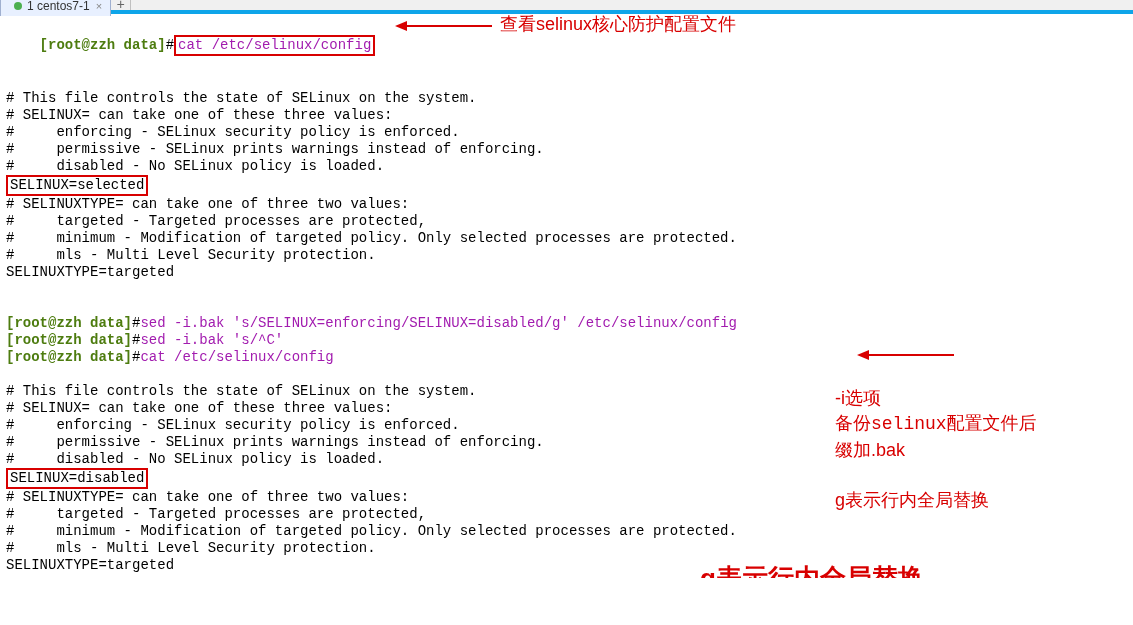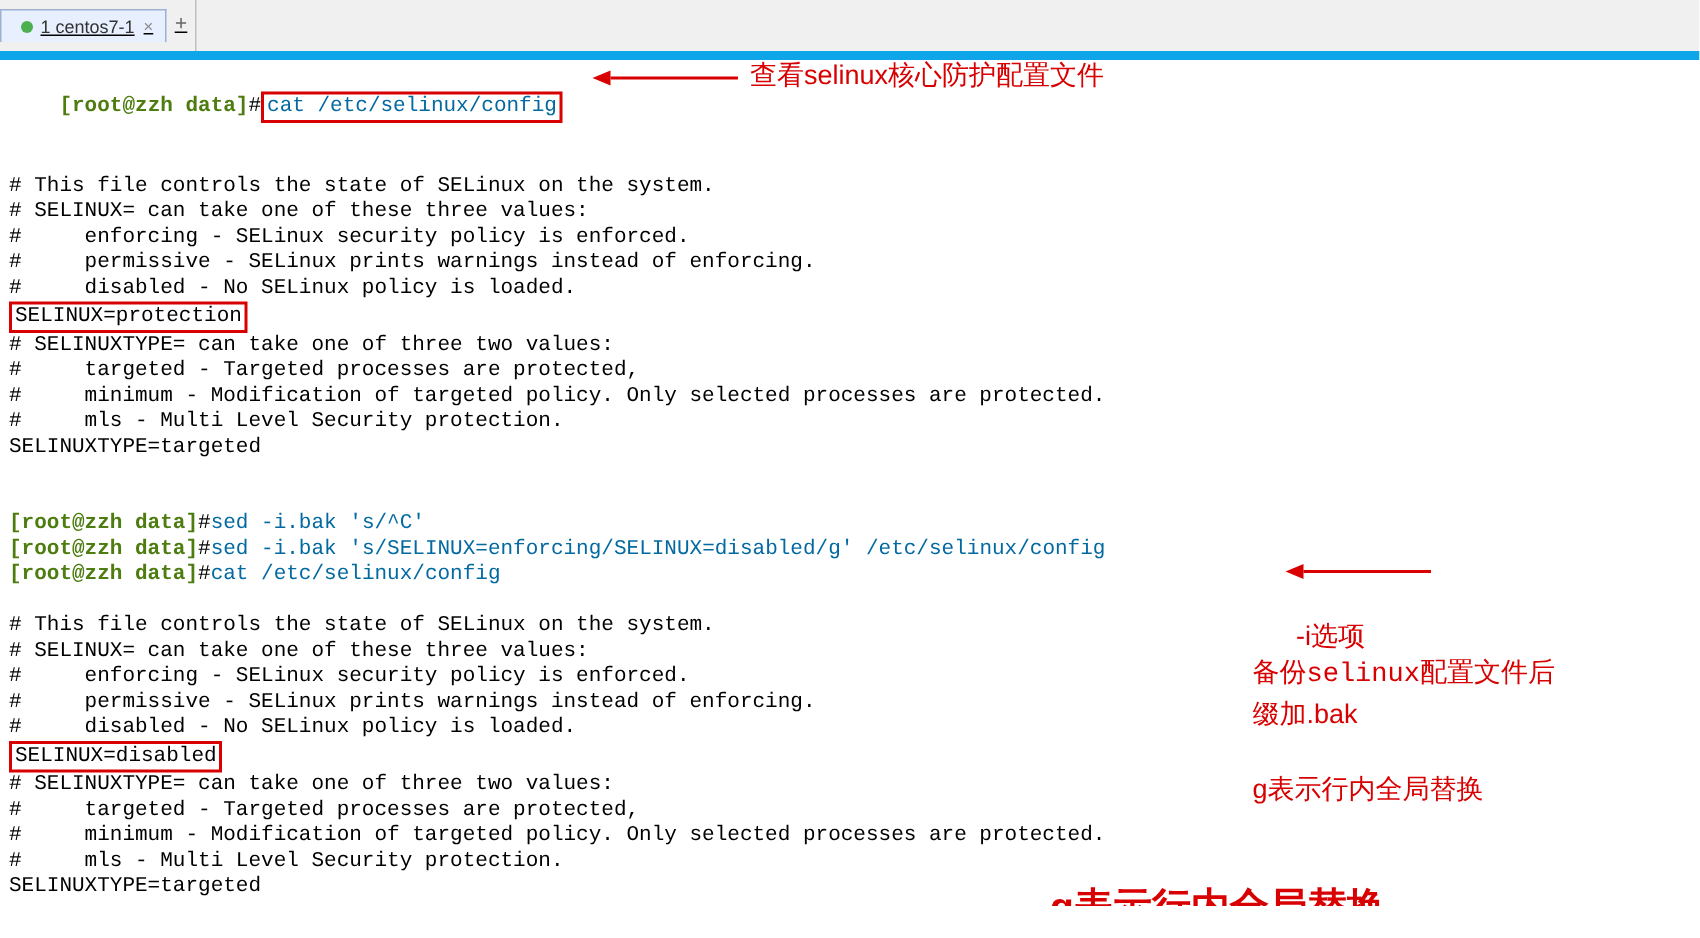--- a/index.html
+++ b/index.html
@@ -4,26 +4,25 @@
 <style>
   * { margin: 0; padding: 0; box-sizing: border-box; }
   body {
     font-family: "Courier New", monospace;
     font-size: 14px;
     background: #ffffff;
     width: 1133px;
     position: relative;
   }
   .tab-bar {
-    height: 40px;
+    height: 14px;
     background: #f0f0f0;
-    border-bottom: 6px solid #0ea5e9;
+    border-bottom: 4px solid #0ea5e9;
     display: flex;
     align-items: center;
-    text-decoration: underline;
   }
   .tab-dot {
     width: 8px; height: 8px;
     background: #4caf50;
     border-radius: 50%;
     margin: 0 5px 0 5px;
     display: inline-block;
   }
   .tab {
     display: flex;
@@ -54,21 +53,21 @@
     justify-content: center;
   }
   .terminal {
     padding: 4px 6px;
     position: relative;
     line-height: 17px;
   }
   .line { white-space: pre; }
   .prompt-user { color: #4d7c0f; font-weight: bold; }
   .prompt-hash { color: #000; }
-  .cmd { color: #0369a1; }
+  .cmd { color: #a21caf; }
   .box-red {
     border: 2px solid #d80000;
     display: inline-block;
     padding: 0 2px;
   }
   .annot {
     position: absolute;
     color: #d80000;
     font-family: "SimSun", "Microsoft YaHei", sans-serif;
     font-size: 18px;
@@ -118,41 +117,41 @@
   <div class="annot" style="left:500px; top:2px;">查看selinux核心防护配置文件</div>
 
   <div id="b1out">
       <div class="line"> </div>
       <div class="line"># This file controls the state of SELinux on the system.</div>
       <div class="line"># SELINUX= can take one of these three values:</div>
       <div class="line">#     enforcing - SELinux security policy is enforced.</div>
       <div class="line">#     permissive - SELinux prints warnings instead of enforcing.</div>
       <div class="line">#     disabled - No SELinux policy is loaded.</div>
     </div>
-  <div class="line"><span class="box-red"><span>SELINUX=protection</span></span></div>
+  <div class="line"><span class="box-red"><span>SELINUX=selected</span></span></div>
   <div id="b1out2">
       <div class="line"># SELINUXTYPE= can take one of three two values:</div>
       <div class="line">#     targeted - Targeted processes are protected,</div>
       <div class="line">#     minimum - Modification of targeted policy. Only selected processes are protected.</div>
       <div class="line">#     mls - Multi Level Security protection.</div>
       <div class="line">SELINUXTYPE=targeted</div>
       <div class="line"> </div>
       <div class="line"> </div>
     </div>
 
   <div id="b2cmds">
+      <div class="line"><span class="prompt-user">[root@zzh data]</span><span class="prompt-hash">#</span><span class="cmd">sed -i.bak 's/SELINUX=enforcing/SELINUX=disabled/g' /etc/selinux/config</span></div>
       <div class="line"><span class="prompt-user">[root@zzh data]</span><span class="prompt-hash">#</span><span class="cmd">sed -i.bak 's/^C'</span></div>
-      <div class="line"><span class="prompt-user">[root@zzh data]</span><span class="prompt-hash">#</span><span class="cmd">sed -i.bak 's/SELINUX=enforcing/SELINUX=disabled/g' /etc/selinux/config</span></div>
       <div class="line"><span class="prompt-user">[root@zzh data]</span><span class="prompt-hash">#</span><span class="cmd">cat /etc/selinux/config</span></div>
     </div>
 
   <div class="arrow-left" style="left:857px; top:336px;"></div>
   <div class="arrow-line" style="left:869px; top:340px; width:85px;"></div>
 
-  <div class="annot" style="left:835px; top:376px;margin-left:29px;">-i选项</div>
+  <div class="annot" style="left:835px; top:376px;">-i选项</div>
   <div class="annot" style="left:835px; top:402px;font-family:Liberation Mono, monospace;">备份selinux配置文件后</div>
   <div class="annot" style="left:835px; top:428px;">缀加.bak</div>
   <div class="annot" style="left:835px; top:478px;">g表示行内全局替换</div>
 
   <div id="b2out">
       <div class="line"> </div>
       <div class="line"># This file controls the state of SELinux on the system.</div>
       <div class="line"># SELINUX= can take one of these three values:</div>
       <div class="line">#     enforcing - SELinux security policy is enforced.</div>
       <div class="line">#     permissive - SELinux prints warnings instead of enforcing.</div>

